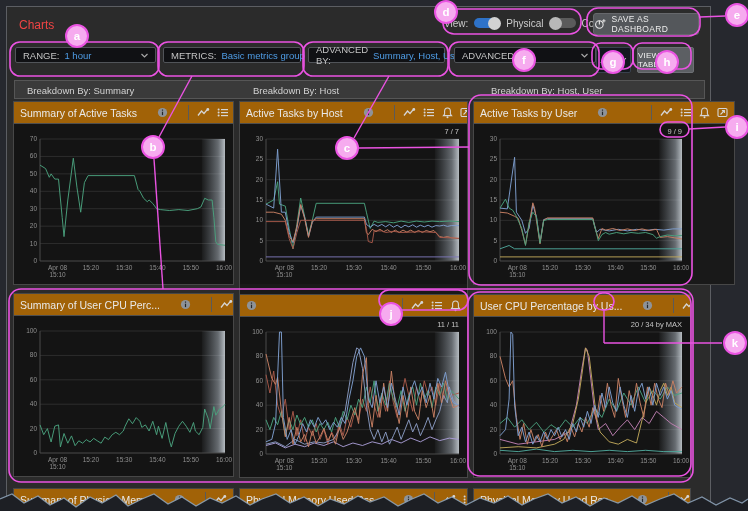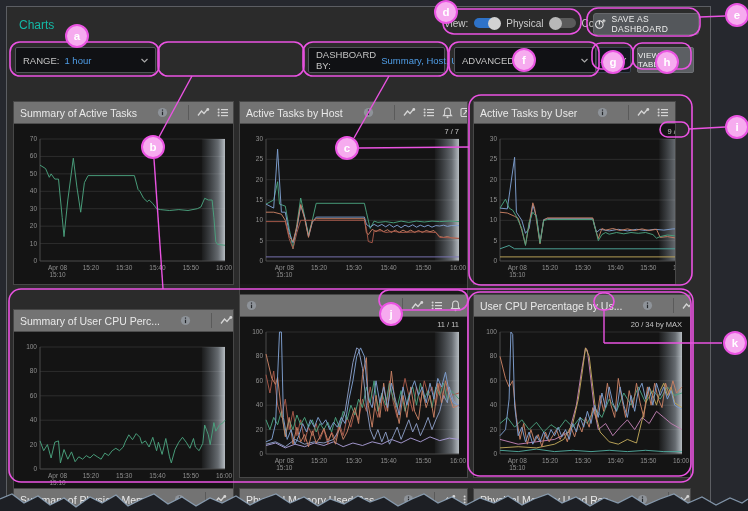--- a/index.html
+++ b/index.html
@@ -1,46 +1,46 @@
 <!DOCTYPE html>
 <html><head>
 <meta charset="utf-8">
 <style>
   html,body{margin:0;padding:0;}
   body{width:748px;height:511px;position:relative;overflow:hidden;background:#26282e;
        font-family:"Liberation Sans",sans-serif;-webkit-font-smoothing:antialiased;}
   .panel{position:absolute;left:6px;top:6px;width:705px;height:505px;background:#2b2b2b;
          border:1px solid #5c5e63;box-sizing:border-box;}
-  .page-title{position:absolute;left:12px;top:11px;font-size:12px;color:#14b8a6;}
+  .page-title{position:absolute;left:12px;top:11px;font-size:12px;color:#ef4444;}
   
   .viewgroup{position:absolute;left:437px;top:4px;height:24px;display:flex;align-items:center;gap:6px;
              font-size:10px;color:#cccccc;}
   .tg{width:26px;height:10px;border-radius:6px;position:relative;display:inline-block;}
   .tg .knob{width:13px;height:13px;border-radius:50%;position:absolute;top:-1.5px;}
   .tg.on{background:#2e72c8;} .tg.on .knob{right:-1px;background:#d2d2d2;}
   .tg.off{background:#5b5b5b;} .tg.off .knob{left:-1px;background:#b8b8b8;}
   .btn-save{position:absolute;left:586px;top:6px;width:106px;height:22px;background:#54575b;
             border:1px solid #66686c;border-radius:3px;color:#ececec;font-size:8.5px;letter-spacing:.3px;
             display:flex;align-items:center;justify-content:center;gap:5px;box-sizing:border-box;}
   
-  .dd{position:absolute;top:40px;height:26px;background:#101114;border:1px solid #515459;border-radius:2px;
+  .dd{position:absolute;top:40px;height:16px;background:#101114;border:1px solid #515459;border-radius:2px;
       display:flex;align-items:center;padding:2px 7px;gap:5px;font-size:9.5px;color:#c4c4c4;box-sizing:border-box;}
   .dd .vl{color:#4f9de6;white-space:nowrap;text-align:center;}
   .dd .caret{margin-left:auto;display:flex;}
   .btn{position:absolute;top:40px;height:26px;display:flex;align-items:center;justify-content:center;
        font-size:8px;box-sizing:border-box;border-radius:2px;letter-spacing:.2px;}
   .btn-apply{left:589px;width:35px;background:#14181f;border:1px solid #39414d;color:#e6e6e6;}
   .btn-table{left:630px;width:57px;background:#5c5f63;border:1px solid #6d7074;color:#f2f2f2;}
   
   .bdbar{position:absolute;left:7px;top:73px;width:691px;height:19px;background:#3a3a3a;
          border:1px solid #565656;box-sizing:border-box;}
   .bdbar span{position:absolute;top:4px;font-size:9.5px;color:#d2d2d2;}
   
   .card{position:absolute;background:#191919;border:1px solid #474747;box-sizing:border-box;overflow:hidden;}
-  .chead{height:22px;background:#737373;border-bottom:1px solid #4e4e4e;display:flex;align-items:center;
+  .chead{height:22px;background:#a16207;border-bottom:1px solid #4e4e4e;display:flex;align-items:center;
          padding:0 6px;gap:20px;box-sizing:border-box;}
   .ctitle{font-size:10.5px;color:#e9e9e9;white-space:nowrap;}
   .cicons{margin-left:auto;display:flex;align-items:center;gap:7px;border-left:1px solid #5a5a5a;
           padding-left:8px;height:15px;}
   .cicons span{display:flex;}
   svg text{font-family:"Liberation Sans",sans-serif;}
   .overlay{position:absolute;left:0;top:0;z-index:60;pointer-events:none;}
   .tear{position:absolute;left:0;top:0;z-index:50;pointer-events:none;}
 </style>
 </head>
@@ -73,41 +73,55 @@
 
   <div class="dd" style="left:8px;width:141px">
     <span class="lb">RANGE:</span>
     <span class="vl">1 hour</span>
     <span class="caret">
         <svg width="7" height="5" viewBox="0 0 7 5">
           <polyline points="0.5,1 3.5,4 6.5,1" fill="none" stroke="#a7a7a7" stroke-width="1.2"></polyline>
         </svg>
       </span>
   </div>
+  <div class="dd" style="left:156px;width:138px">
+    <span class="lb">METRICS:</span>
+    <span class="vl">Basic metrics group</span>
+    <span class="caret">
+        <svg width="7" height="5" viewBox="0 0 7 5">
+          <polyline points="0.5,1 3.5,4 6.5,1" fill="none" stroke="#a7a7a7" stroke-width="1.2"></polyline>
+        </svg>
+      </span>
+  </div>
   <div class="dd" style="left:301px;width:137px">
-    <span class="lb">DASHBOARD BY:</span>
+    <span class="lb">ADVANCED BY:</span>
     <span class="vl">Summary, Host, User</span>
     <span class="caret">
         <svg width="7" height="5" viewBox="0 0 7 5">
           <polyline points="0.5,1 3.5,4 6.5,1" fill="none" stroke="#a7a7a7" stroke-width="1.2"></polyline>
         </svg>
       </span>
   </div>
   <div class="dd" style="left:447px;width:142px">
     <span class="lb">ADVANCED:</span>
     <span class="vl"></span>
     <span class="caret">
         <svg width="7" height="5" viewBox="0 0 7 5">
           <polyline points="0.5,1 3.5,4 6.5,1" fill="none" stroke="#a7a7a7" stroke-width="1.2"></polyline>
         </svg>
       </span>
   </div>
   <div class="btn btn-apply">APPLY</div>
   <div class="btn btn-table">VIEW AS TABLE</div>
 
+  <div class="bdbar">
+    <span style="left:12px">Breakdown By: Summary</span>
+    <span style="left:238px">Breakdown By: Host</span>
+    <span style="left:476px">Breakdown By: Host, User</span>
+  </div>
 
   <div id="chartRows">
       <div class="card" style="left: 6px; top: 94px; width: 221px; height: 184px;">
         <div class="chead">
           <span class="ctitle">Summary of Active Tasks</span>
           <span><svg width="11" height="11" viewBox="0 0 11 11">
               <circle cx="5.5" cy="5.5" r="4.6" fill="#8e9399"></circle>
               <rect x="4.9" y="4.7" width="1.2" height="3.4" fill="#24262a"></rect>
               <rect x="4.9" y="2.5" width="1.2" height="1.2" fill="#24262a"></rect>
             </svg></span>
@@ -249,21 +263,21 @@
           <text x="183.295" y="146" font-size="6.5" fill="#909090" text-anchor="middle">15:50</text>
           <text x="218.035" y="146" font-size="6.5" fill="#909090" text-anchor="middle">16:00</text>
           <polyline points="26.0,132.9 219.0,132.9" fill="none" stroke="#7d78b8" stroke-width="1" stroke-linejoin="round" opacity="0.95"></polyline>
           <polyline points="26.0,80.1 33.7,76.0 37.6,57.7 39.5,80.1 45.3,82.1 49.2,104.5 53.0,124.8 56.9,100.4 60.7,74.0 64.6,92.3 68.5,110.6 72.3,96.3 76.2,79.3 124.4,79.3 126.4,88.2 130.2,104.5 134.1,97.1 137.9,98.4 145.7,97.6 153.4,98.8 161.1,97.1 168.8,98.4 176.5,97.1 184.3,98.0 192.0,97.1 199.7,97.6 209.3,97.1 219.0,97.6" fill="none" stroke="#4aa17d" stroke-width="1" stroke-linejoin="round" opacity="0.95"></polyline>
           <polyline points="26.0,80.1 33.7,84.1 37.6,25.2 41.4,88.2 45.3,88.2 49.2,108.5 53.0,118.7 56.9,104.5 60.7,81.3 64.6,93.1 68.5,112.6 72.3,98.4 76.2,93.1 124.4,93.1 126.4,100.4 130.2,103.2 134.1,100.4 137.9,102.4 141.8,100.4 145.7,102.8 149.5,100.4 153.4,103.2 157.2,101.2 161.1,103.7 165.0,101.2 168.8,102.8 172.7,100.8 176.5,103.2 180.4,101.2 184.3,102.8 188.1,101.2 192.0,103.2 195.8,101.6 199.7,102.0 203.6,101.2 207.4,102.4 211.3,101.6 219.0,101.6" fill="none" stroke="#7e9fd0" stroke-width="1" stroke-linejoin="round" opacity="0.95"></polyline>
           <polyline points="26.0,88.2 33.7,88.2 41.4,90.2 45.3,96.3 49.2,112.6 53.0,117.5 56.9,102.4 60.7,80.5 64.6,94.7 68.5,113.4 72.3,97.1 76.2,94.7 124.4,94.7 126.4,108.5 128.3,110.6 132.2,105.3 136.0,107.7 139.9,105.3 143.7,107.7 147.6,105.7 151.4,108.5 155.3,106.1 159.2,108.5 163.0,106.1 166.9,108.1 170.8,106.1 174.6,108.5 178.5,106.5 182.3,108.5 186.2,106.5 190.0,107.7 193.9,106.5 199.7,112.6 203.6,113.4 207.4,112.6 211.3,113.8 219.0,114.2" fill="none" stroke="#c77f63" stroke-width="1" stroke-linejoin="round" opacity="0.95"></polyline>
           <polyline points="26.0,97.6 45.3,97.6 49.2,114.6 53.0,124.8 56.9,108.5 60.7,96.3 76.2,96.3 124.4,96.3 126.4,104.5 128.3,117.5 132.2,118.7 134.1,106.9 141.8,106.9 145.7,108.5 153.4,107.3 161.1,108.5 180.4,107.7 195.8,108.5 199.7,113.4 211.3,113.8 219.0,114.6" fill="none" stroke="#a8584a" stroke-width="1" stroke-linejoin="round" opacity="0.95"></polyline>
           <text x="219" y="10" font-size="7.5" fill="#c4c4c4" text-anchor="end">7 / 7</text>
         </svg>
       </div>
-      <div class="card" style="left: 466px; top: 94px; width: 203px; height: 184px;">
+      <div class="card" style="left: 466px; top: 94px; width: 262px; height: 184px;">
         <div class="chead">
           <span class="ctitle">Active Tasks by User</span>
           <span><svg width="11" height="11" viewBox="0 0 11 11">
               <circle cx="5.5" cy="5.5" r="4.6" fill="#8e9399"></circle>
               <rect x="4.9" y="4.7" width="1.2" height="3.4" fill="#24262a"></rect>
               <rect x="4.9" y="2.5" width="1.2" height="1.2" fill="#24262a"></rect>
             </svg></span>
           <span class="cicons">
             <span>
               <svg width="13" height="11" viewBox="0 0 13 11">
@@ -327,21 +341,21 @@
           <text x="174.32999999999998" y="146" font-size="6.5" fill="#909090" text-anchor="middle">15:50</text>
           <text x="207.09" y="146" font-size="6.5" fill="#909090" text-anchor="middle">16:00</text>
           <polyline points="26.0,132.9 208.0,132.9" fill="none" stroke="#bfa75a" stroke-width="1" stroke-linejoin="round" opacity="0.95"></polyline>
           <polyline points="26.0,124.8 35.1,121.5 40.6,124.8 208.0,124.8" fill="none" stroke="#4fa89b" stroke-width="1" stroke-linejoin="round" opacity="0.95"></polyline>
           <polyline points="26.0,84.1 33.3,84.9 40.6,33.3 42.4,88.2 47.8,96.3 51.5,109.3 55.1,104.5 58.8,80.9 62.4,92.3 66.0,118.7 69.7,95.5 73.3,94.7 118.8,94.7 122.5,108.5 126.1,105.3 135.2,106.9 144.3,105.3 153.4,106.9 162.5,105.3 171.6,106.5 180.7,105.3 189.8,106.1 198.9,104.9 208.0,104.9" fill="none" stroke="#7e9fd0" stroke-width="1" stroke-linejoin="round" opacity="0.95"></polyline>
           <polyline points="26.0,88.2 33.3,89.0 40.6,92.3 44.2,94.3 47.8,106.5 51.5,120.7 55.1,100.4 58.8,78.8 60.6,84.1 66.0,119.9 69.7,96.3 73.3,93.9 118.8,93.9 120.6,102.4 124.3,114.6 127.9,104.5 131.6,106.1 138.8,104.5 146.1,106.5 153.4,104.9 160.7,106.5 168.0,104.9 175.2,106.5 182.5,105.3 186.2,113.4 193.4,112.6 200.7,113.8 208.0,115.0" fill="none" stroke="#c77f63" stroke-width="1" stroke-linejoin="round" opacity="0.95"></polyline>
           <polyline points="26.0,84.1 31.5,75.2 35.1,84.1 38.7,86.2 42.4,92.3 47.8,104.5 51.5,121.5 55.1,98.4 58.8,88.2 62.4,92.7 66.0,119.1 69.7,96.7 73.3,95.5 118.8,95.5 122.5,109.3 124.3,116.7 127.9,110.6 131.6,108.5 135.2,110.2 142.5,108.5 149.8,109.8 157.0,108.5 164.3,109.3 171.6,108.5 178.9,110.6 182.5,114.2 186.2,112.6 193.4,111.0 200.7,111.8 208.0,111.4" fill="none" stroke="#4aa17d" stroke-width="1" stroke-linejoin="round" opacity="0.95"></polyline>
           <text x="208" y="10" font-size="7.5" fill="#c4c4c4" text-anchor="end">9 / 9</text>
         </svg>
       </div>
-      <div class="card" style="left: 6px; top: 302px; width: 221px; height: 184px;">
+      <div class="card" style="left: 6px; top: 286px; width: 221px; height: 184px;">
         <div class="chead">
           <span class="ctitle">Summary of User CPU Perc...</span>
           <span><svg width="11" height="11" viewBox="0 0 11 11">
               <circle cx="5.5" cy="5.5" r="4.6" fill="#8e9399"></circle>
               <rect x="4.9" y="4.7" width="1.2" height="3.4" fill="#24262a"></rect>
               <rect x="4.9" y="2.5" width="1.2" height="1.2" fill="#24262a"></rect>
             </svg></span>
           <span class="cicons">
             <span>
               <svg width="13" height="11" viewBox="0 0 13 11">

